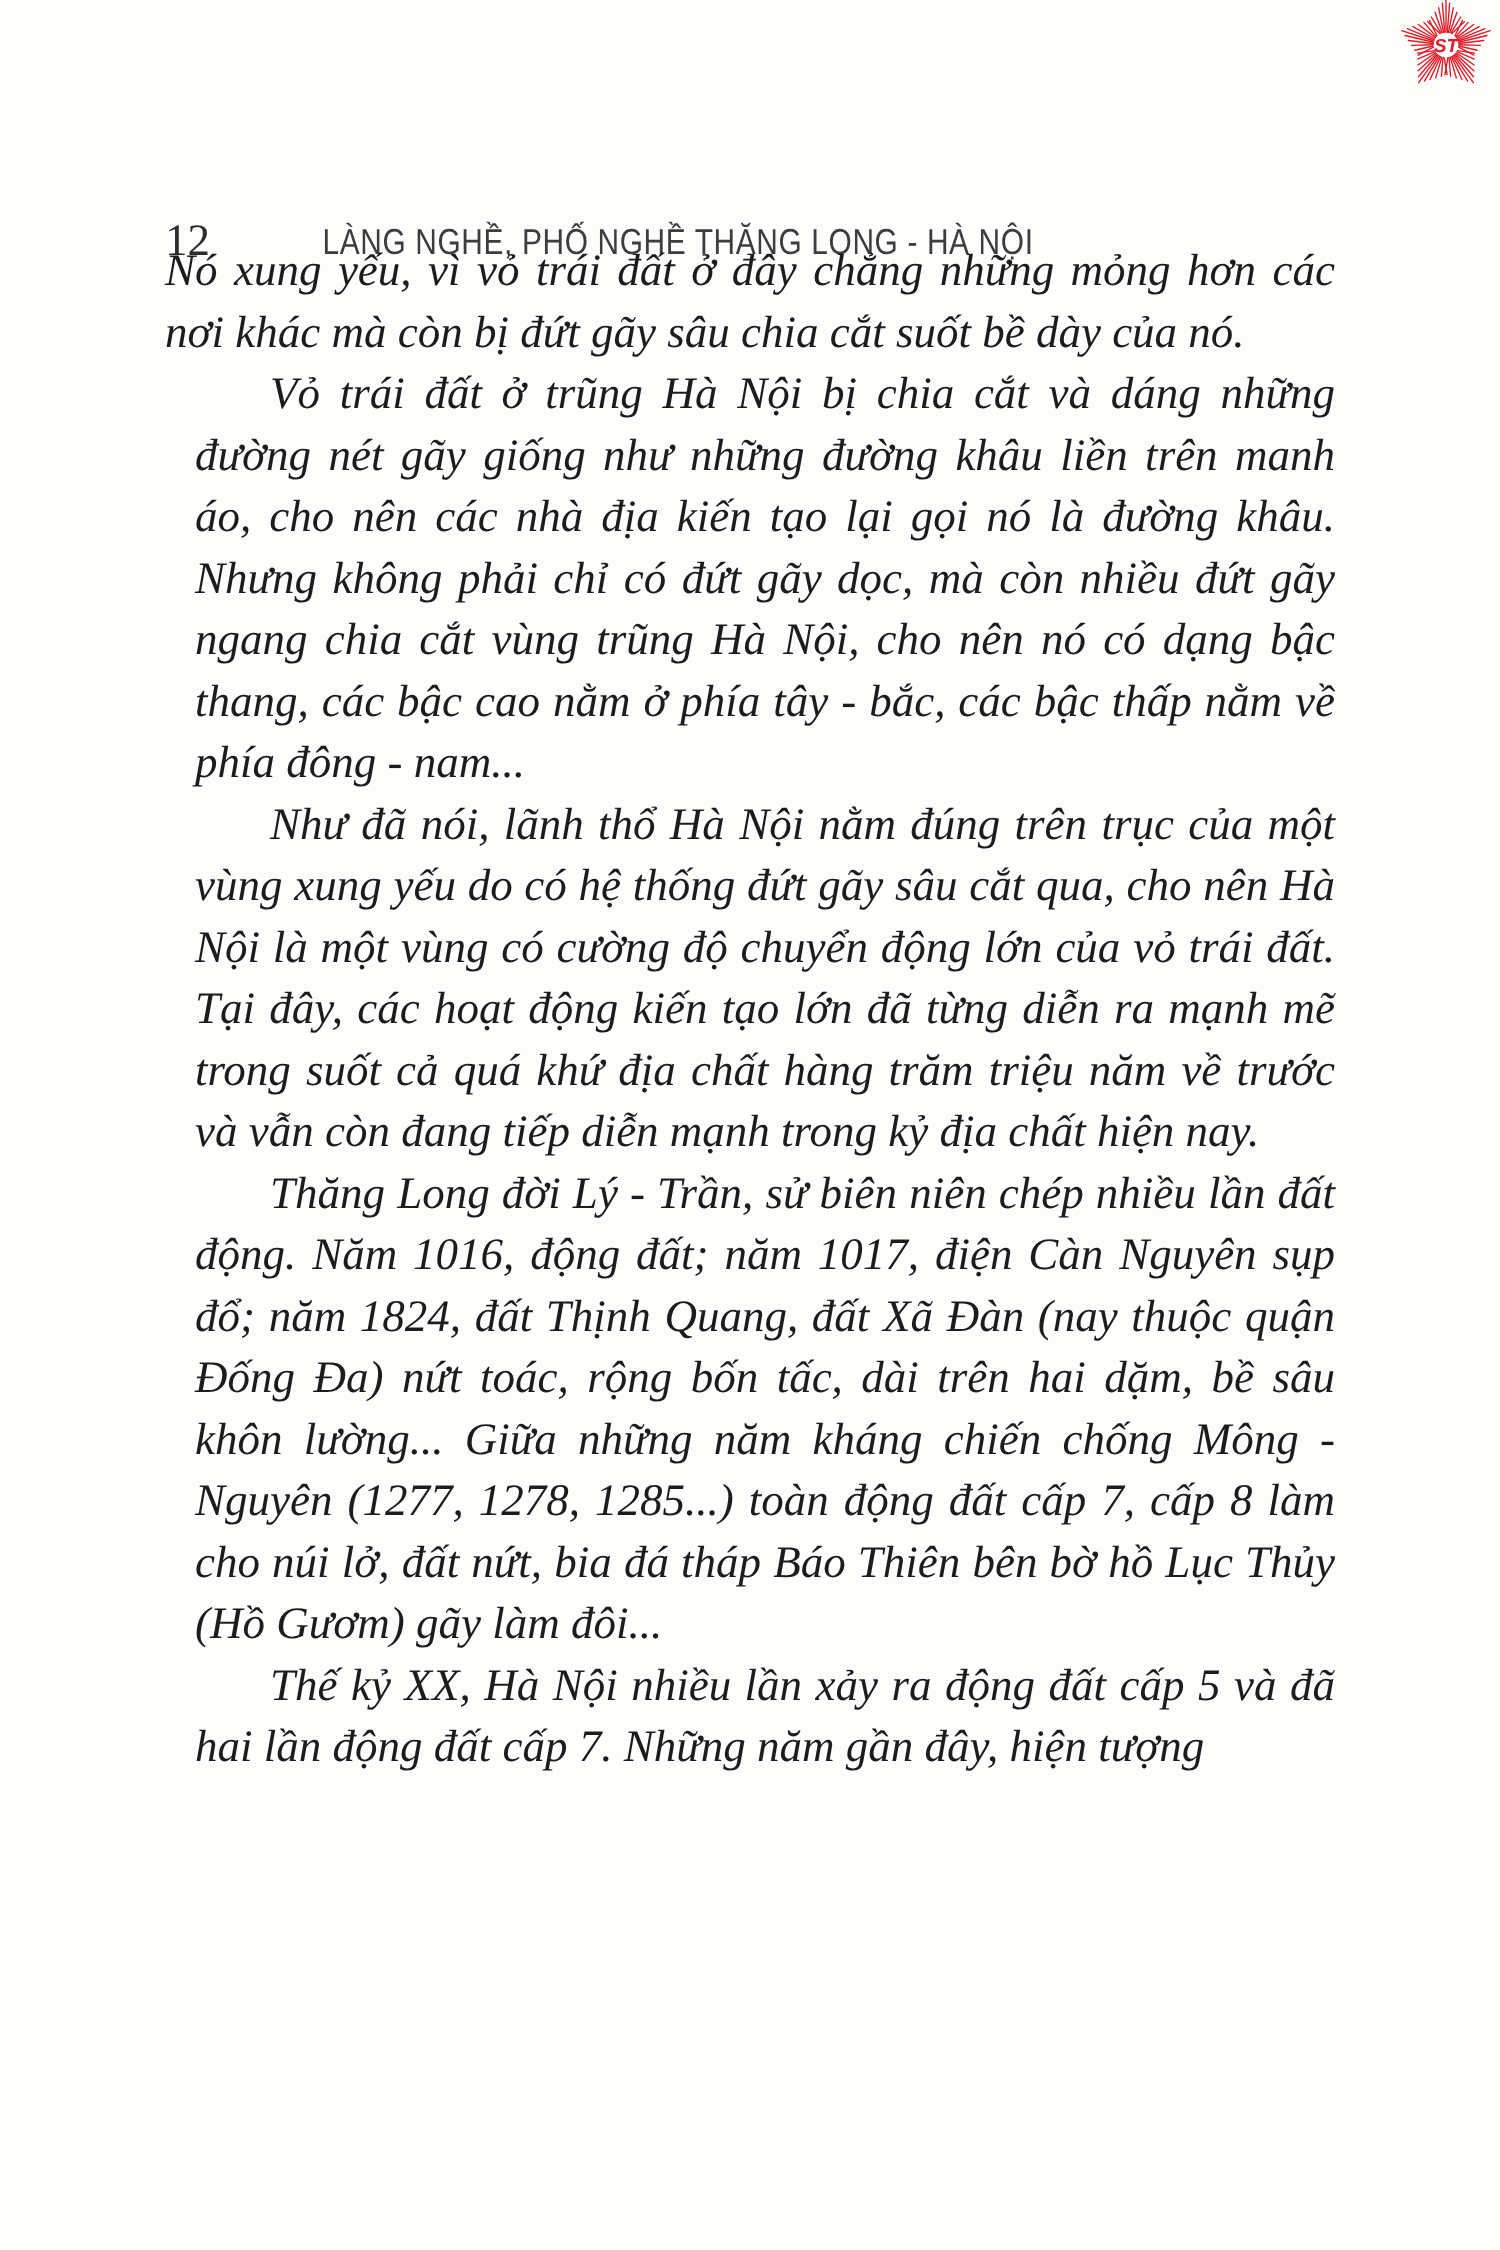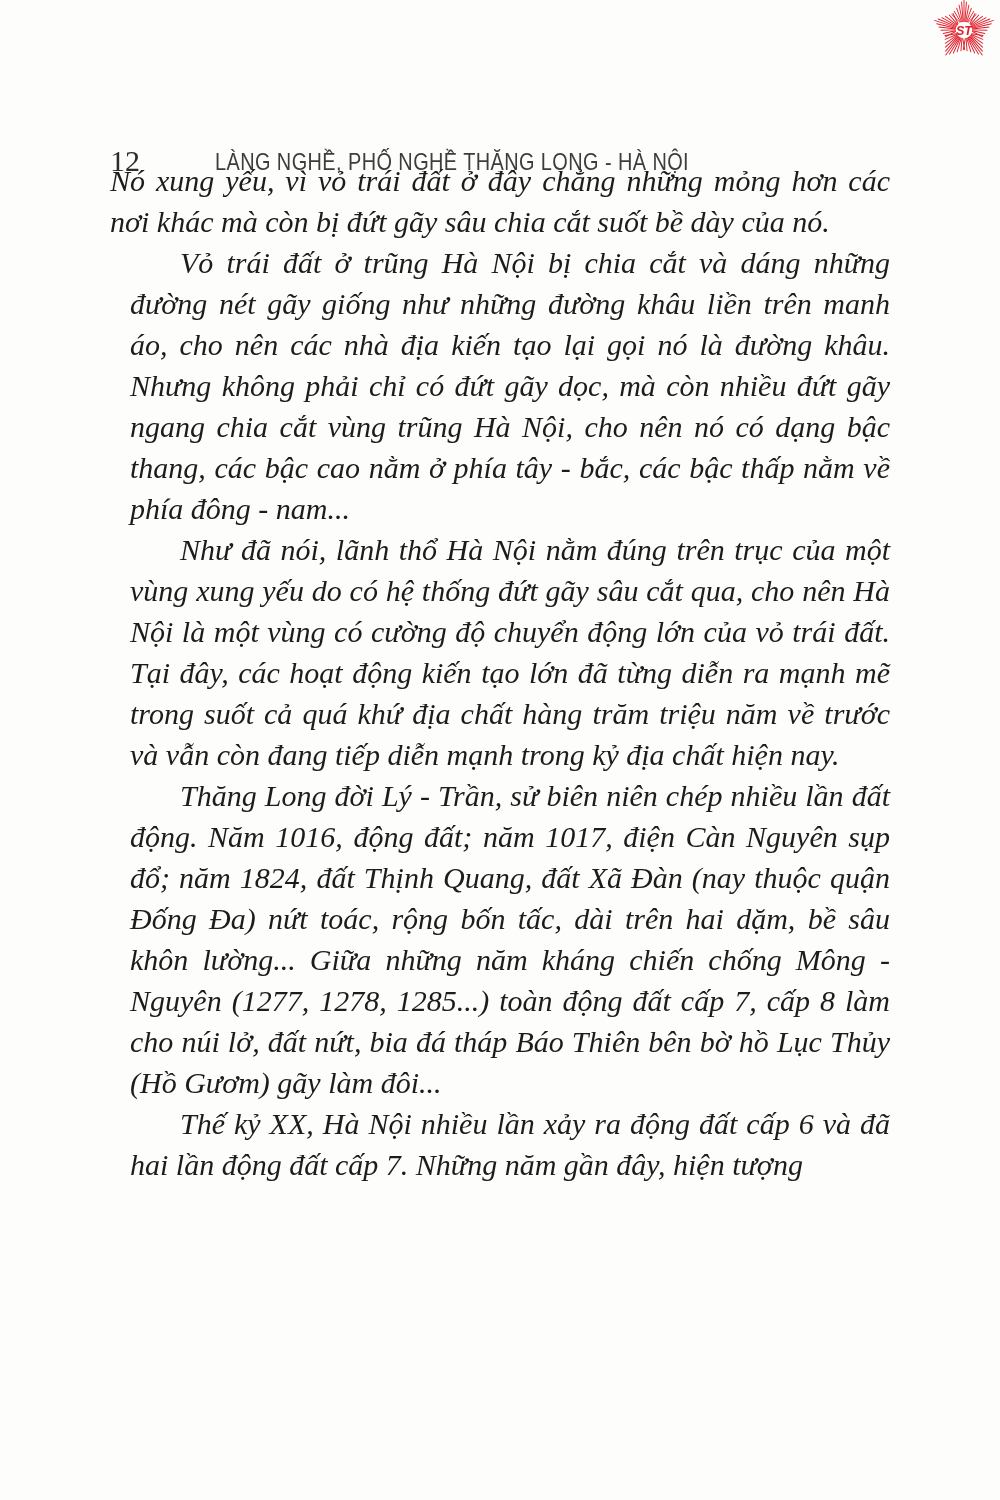--- a/index.html
+++ b/index.html
@@ -109,16 +109,16 @@
   <div class="running-header">
     <span class="page-number">12</span>
     <span class="running-title">LÀNG NGHỀ, PHỐ NGHỀ THĂNG LONG - HÀ NỘI</span>
   </div>
 
   <div class="body-text">
     <p>Nó xung yếu, vì vỏ trái đất ở đây chẳng những mỏng hơn các nơi khác mà còn bị đứt gãy sâu chia cắt suốt bề dày của nó.</p>
     <p class="indent">Vỏ trái đất ở trũng Hà Nội bị chia cắt và dáng những đường nét gãy giống như những đường khâu liền trên manh áo, cho nên các nhà địa kiến tạo lại gọi nó là đường khâu. Nhưng không phải chỉ có đứt gãy dọc, mà còn nhiều đứt gãy ngang chia cắt vùng trũng Hà Nội, cho nên nó có dạng bậc thang, các bậc cao nằm ở phía tây - bắc, các bậc thấp nằm về phía đông - nam...</p>
     <p class="indent">Như đã nói, lãnh thổ Hà Nội nằm đúng trên trục của một vùng xung yếu do có hệ thống đứt gãy sâu cắt qua, cho nên Hà Nội là một vùng có cường độ chuyển động lớn của vỏ trái đất. Tại đây, các hoạt động kiến tạo lớn đã từng diễn ra mạnh mẽ trong suốt cả quá khứ địa chất hàng trăm triệu năm về trước và vẫn còn đang tiếp diễn mạnh trong kỷ địa chất hiện nay.</p>
     <p class="indent">Thăng Long đời Lý - Trần, sử biên niên chép nhiều lần đất động. Năm 1016, động đất; năm 1017, điện Càn Nguyên sụp đổ; năm 1824, đất Thịnh Quang, đất Xã Đàn (nay thuộc quận Đống Đa) nứt toác, rộng bốn tấc, dài trên hai dặm, bề sâu khôn lường... Giữa những năm kháng chiến chống Mông - Nguyên (1277, 1278, 1285...) toàn động đất cấp 7, cấp 8 làm cho núi lở, đất nứt, bia đá tháp Báo Thiên bên bờ hồ Lục Thủy (Hồ Gươm) gãy làm đôi...</p>
-    <p class="indent">Thế kỷ XX, Hà Nội nhiều lần xảy ra động đất cấp 6 và đã hai lần động đất cấp 7. Những năm gần đây, hiện tượng</p>
+    <p class="indent">Thế kỷ XX, Hà Nội nhiều lần xảy ra động đất cấp 5 và đã hai lần động đất cấp 7. Những năm gần đây, hiện tượng</p>
   </div>
 
 </div>
 
 </body></html>

